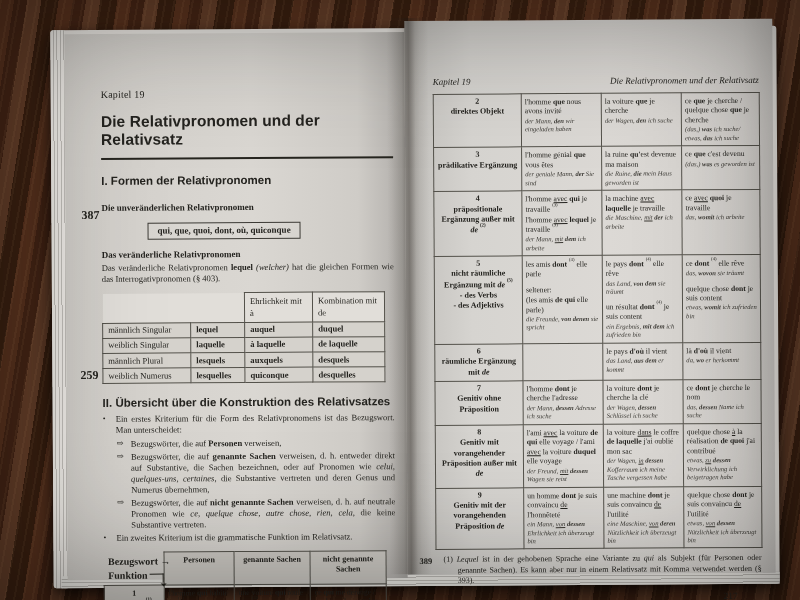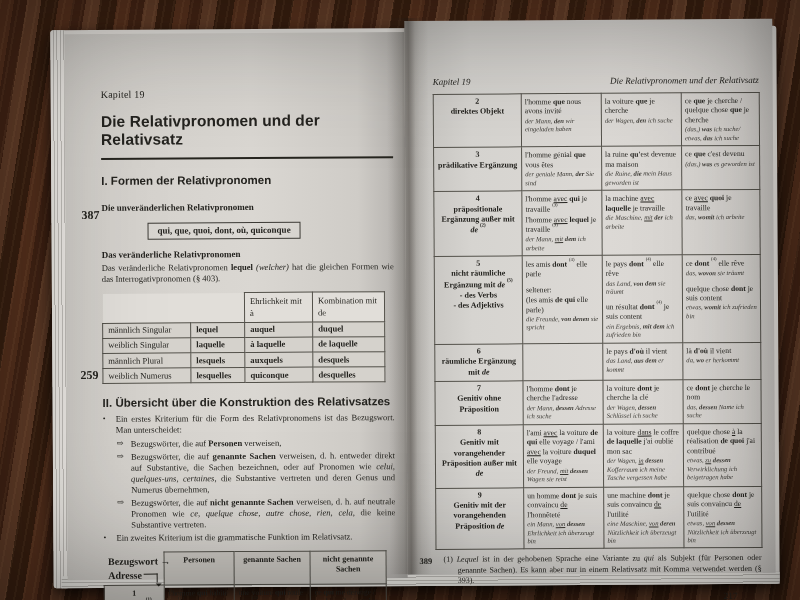--- a/index.html
+++ b/index.html
@@ -175,21 +175,21 @@
           <colgroup>
               <col style="width:60px">
               <col style="width:70px">
               <col style="width:76px">
               <col style="width:76px">
             </colgroup>
           <tbody>
               <tr>
             <td class="blank corner">
               <div>Bezugswort →</div>
-              <div><span>Adresse</span><span class="elbow"></span></div>
+              <div><span>Funktion</span><span class="elbow"></span></div>
             </td>
             <th>Personen</th>
             <th>genannte Sachen</th>
             <th>nicht genannte Sachen</th>
           </tr>
           </tbody>
             <tbody id="fn-body">
               <tr>
                 <td class="label-cell">
                   <div class="num">1</div>

